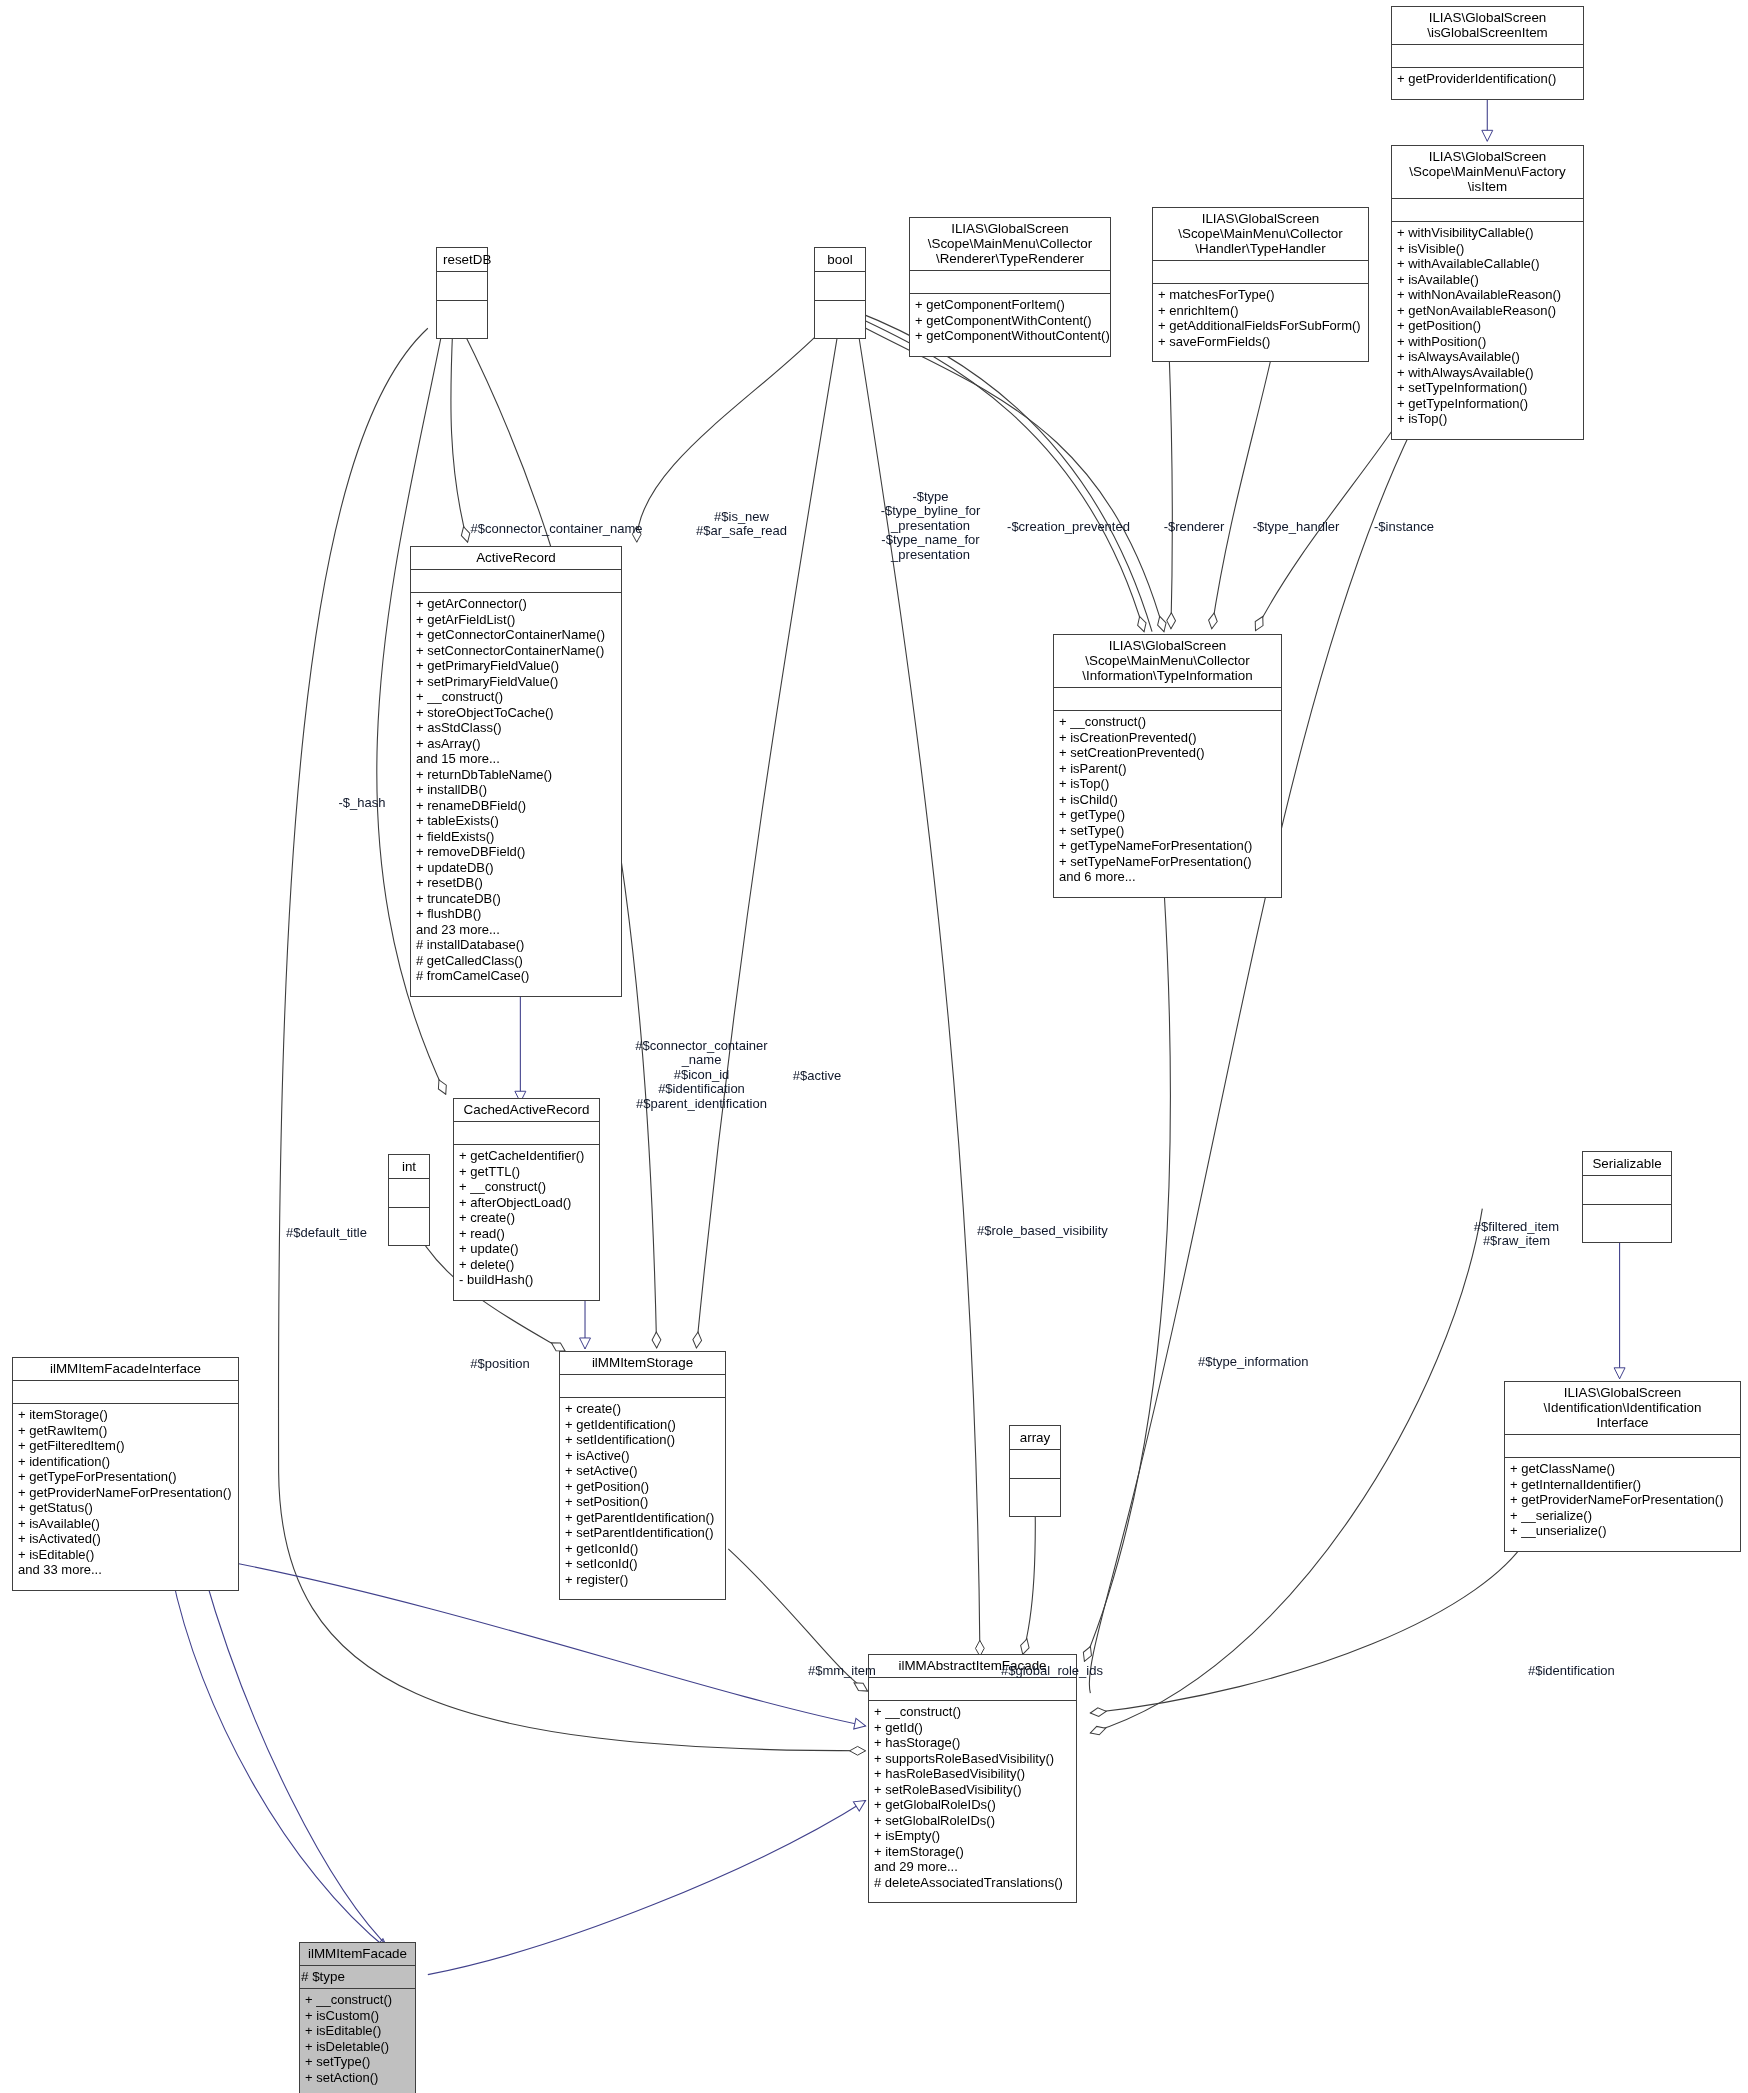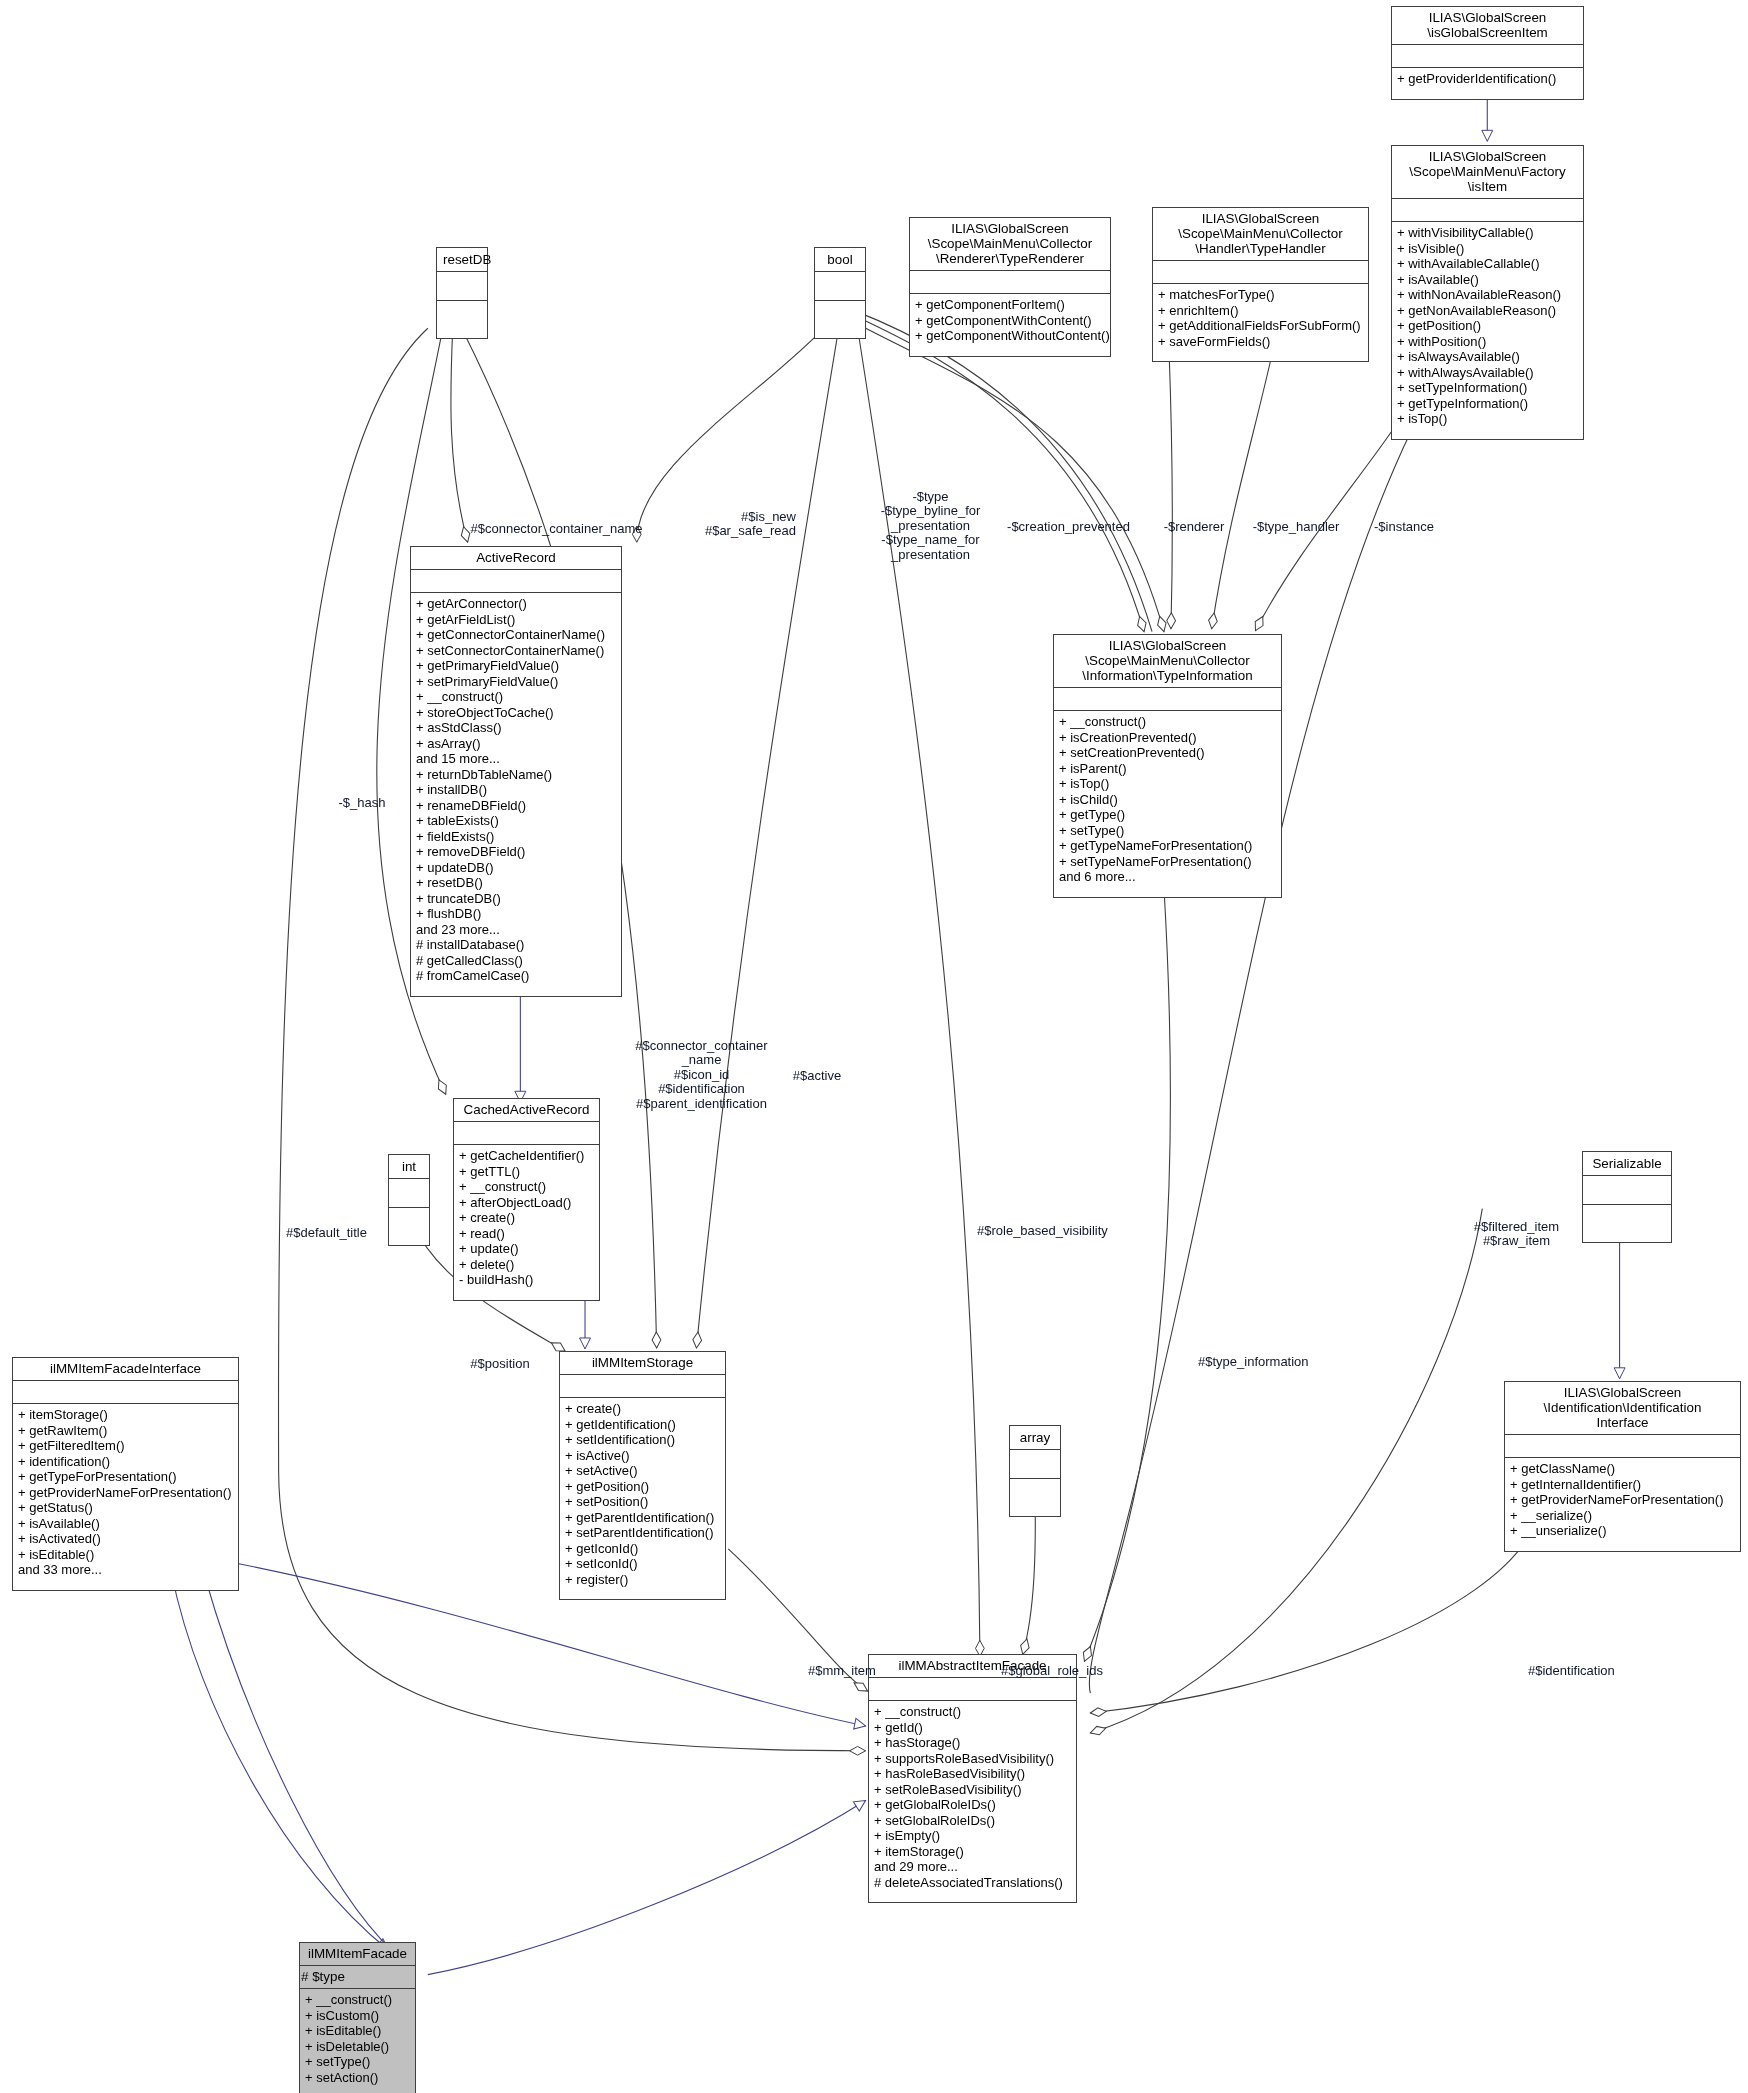--- a/index.html
+++ b/index.html
@@ -387,21 +387,21 @@
       <div>+ isCustom()</div>
       <div>+ isEditable()</div>
       <div>+ isDeletable()</div>
       <div>+ setType()</div>
       <div>+ setAction()</div>
     </div>
   </div>
 
   <div class="elabel" style="left:462px; top:478px; width:189px;">#$connector_container_name</div>
 
-  <div class="elabel" style="left:687px; top:466px; width:109px;text-align:right;">#$is_new
+  <div class="elabel" style="left:687px; top:466px; width:109px;">#$is_new
 #$ar_safe_read</div>
 
   <div class="elabel" style="left:876px; top:446px; width:109px;">-$type
 -$type_byline_for
 _presentation
 -$type_name_for
 _presentation</div>
 
   <div class="elabel" style="left:999px; top:476px; width:139px;">-$creation_prevented</div>
 

